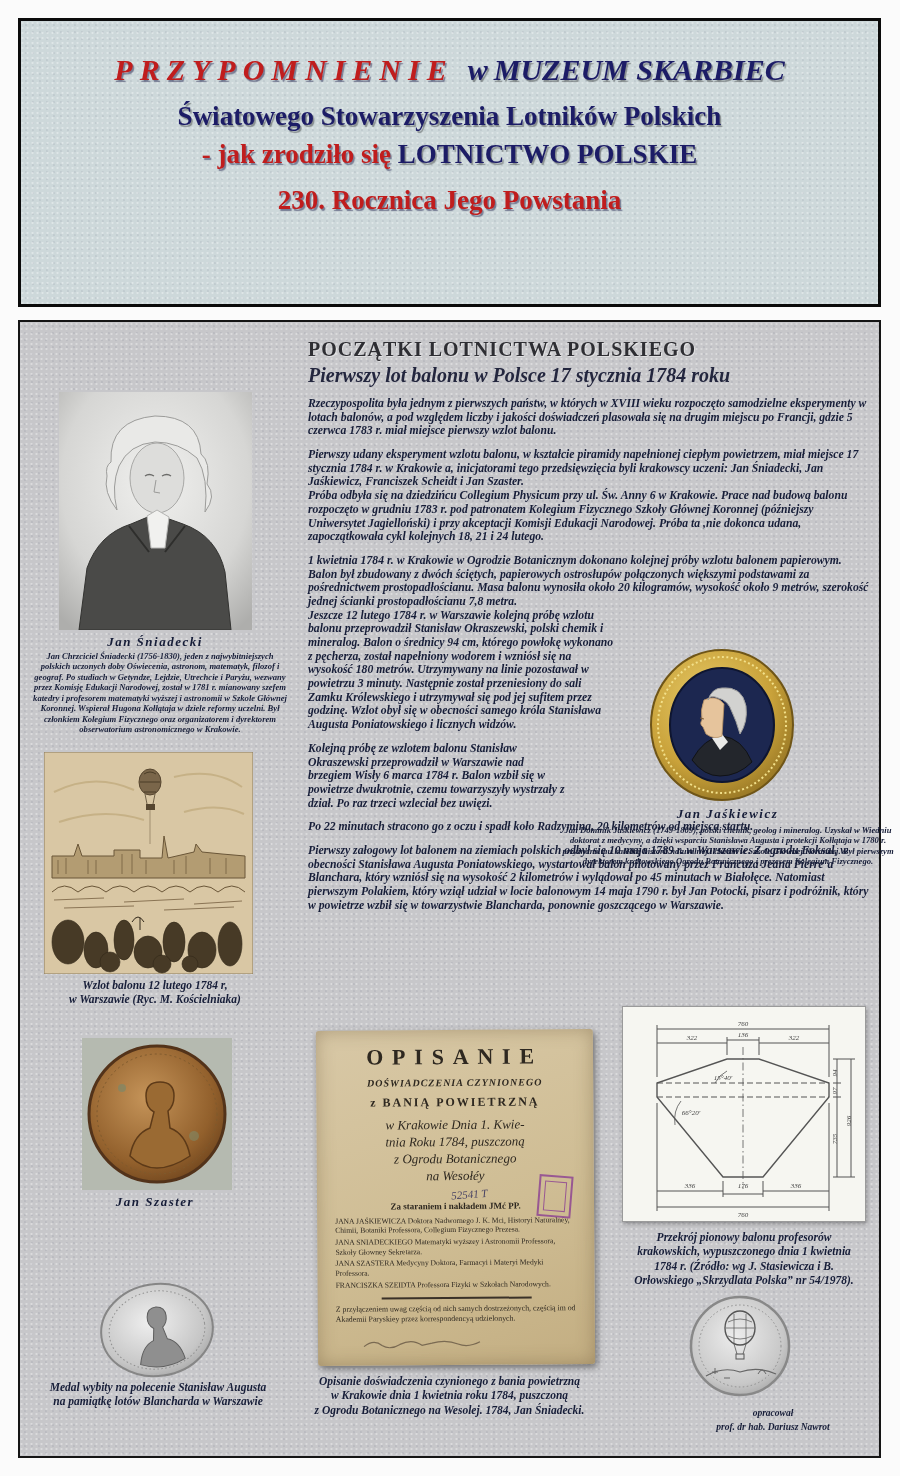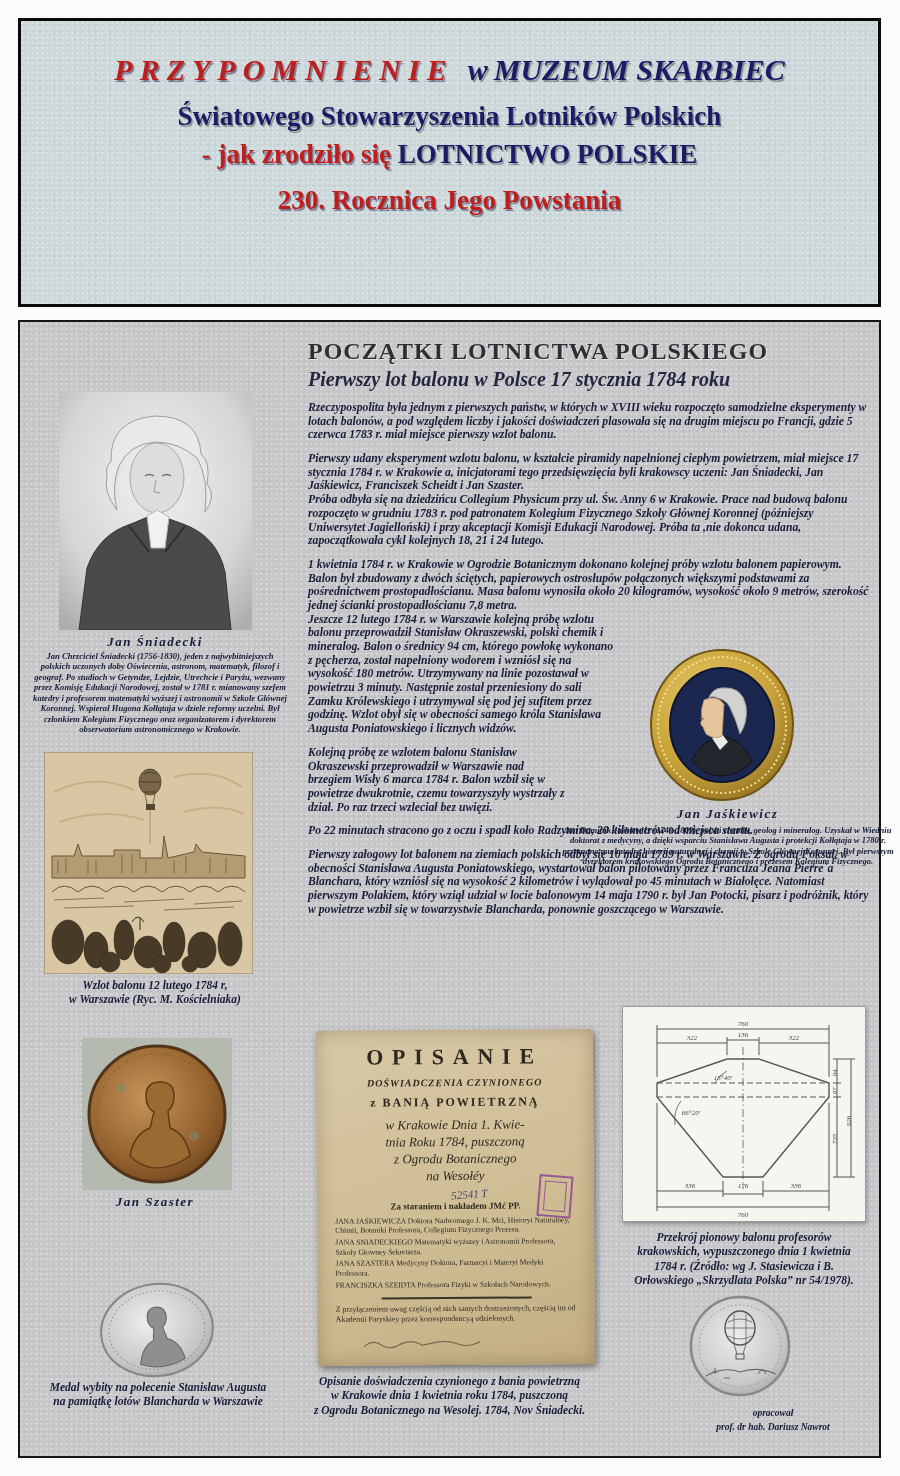--- a/index.html
+++ b/index.html
@@ -25,21 +25,21 @@
   .b3 { font-size:27px; margin-bottom:17px; }
   .b4 { font-size:27px; }
 
   
   .panel { position:absolute; left:18px; top:320px; width:863px; height:1138px;
     background-color:#c7c7ca; border:2px solid #151515; }
   .abs { position:absolute; }
 
   
   .main-col { position:absolute; left:288px; top:16px; width:562px; color:#161d38; }
-  .title { font-size:24px; font-weight:bold; color:#2e2e33; letter-spacing:1px;
+  .title { font-size:20px; font-weight:bold; color:#2e2e33; letter-spacing:1px;
            text-shadow:1px 1px 0 rgba(255,255,255,.45); }
   .subtitle { font-size:20px; font-weight:bold; font-style:italic; margin:3px 0 10px; color:#23263e; }
   p.body { font-size:11.7px; line-height:1.17; font-weight:bold; font-style:italic; margin-bottom:10px; }
   p.tight { margin-bottom:0; }
   p.n1 { max-width:295px; }
   p.n2 { max-width:307px; }
   p.n3 { max-width:260px; }
 
   .cap { font-size:11.5px; font-weight:bold; font-style:italic; text-align:center;
          color:#161d38; white-space:pre-line; line-height:1.25; }
@@ -238,21 +238,21 @@
     </div>
     <div class="doc-div"></div>
     <div class="doc-footer">Z przyłączeniem uwag częścią od nich samych dostrzeżonych, częścią im od Akademii Paryskiey przez korrespondencyą udzielonych.</div>
     <svg class="scribble" width="120" height="16" viewBox="0 0 120 16">
       <path d="M2 10 Q12 2 20 9 Q28 14 38 8 Q50 2 60 9 L70 7 Q84 3 96 8 Q106 12 118 6" stroke="#7a6a52" fill="none" stroke-width="1.2"></path>
     </svg>
     <div class="stamp"></div>
   </div>
   <div class="abs cap" style="left:252px; top:1052px; width:355px;">Opisanie doświadczenia czynionego z bania powietrzną
 w Krakowie dnia 1 kwietnia roku 1784, puszczoną
-z Ogrodu Botanicznego na Wesolej. 1784, Nov Śniadecki.</div>
+z Ogrodu Botanicznego na Wesolej. 1784, Jan Śniadecki.</div>
 
   <div class="drawing" style="left:602px; top:684px;">
     <svg width="242" height="214" viewBox="0 0 242 214" font-style="italic" font-family="Liberation Serif, serif">
       <g stroke="#555" stroke-width="1" fill="none">
         <polygon points="104,52 136,52 206,76 206,90 140,170 100,170 34,90 34,76" stroke-width="1.4"></polygon>
         <path d="M34 76 L206 76 M34 90 L206 90" stroke-dasharray="6 3"></path>
         <path d="M120 40 L120 182" stroke-dasharray="8 3 1.5 3" stroke-width=".8"></path>
         <path d="M34 70 L34 18 M206 70 L206 18 M104 48 L104 30 M136 48 L136 30"></path>
         <path d="M34 22 L206 22 M34 36 L104 36 M136 36 L206 36 M104 33 L136 33"></path>
         <path d="M210 52 L232 52 M210 76 L218 76 M210 90 L218 90 M210 170 L232 170"></path>

